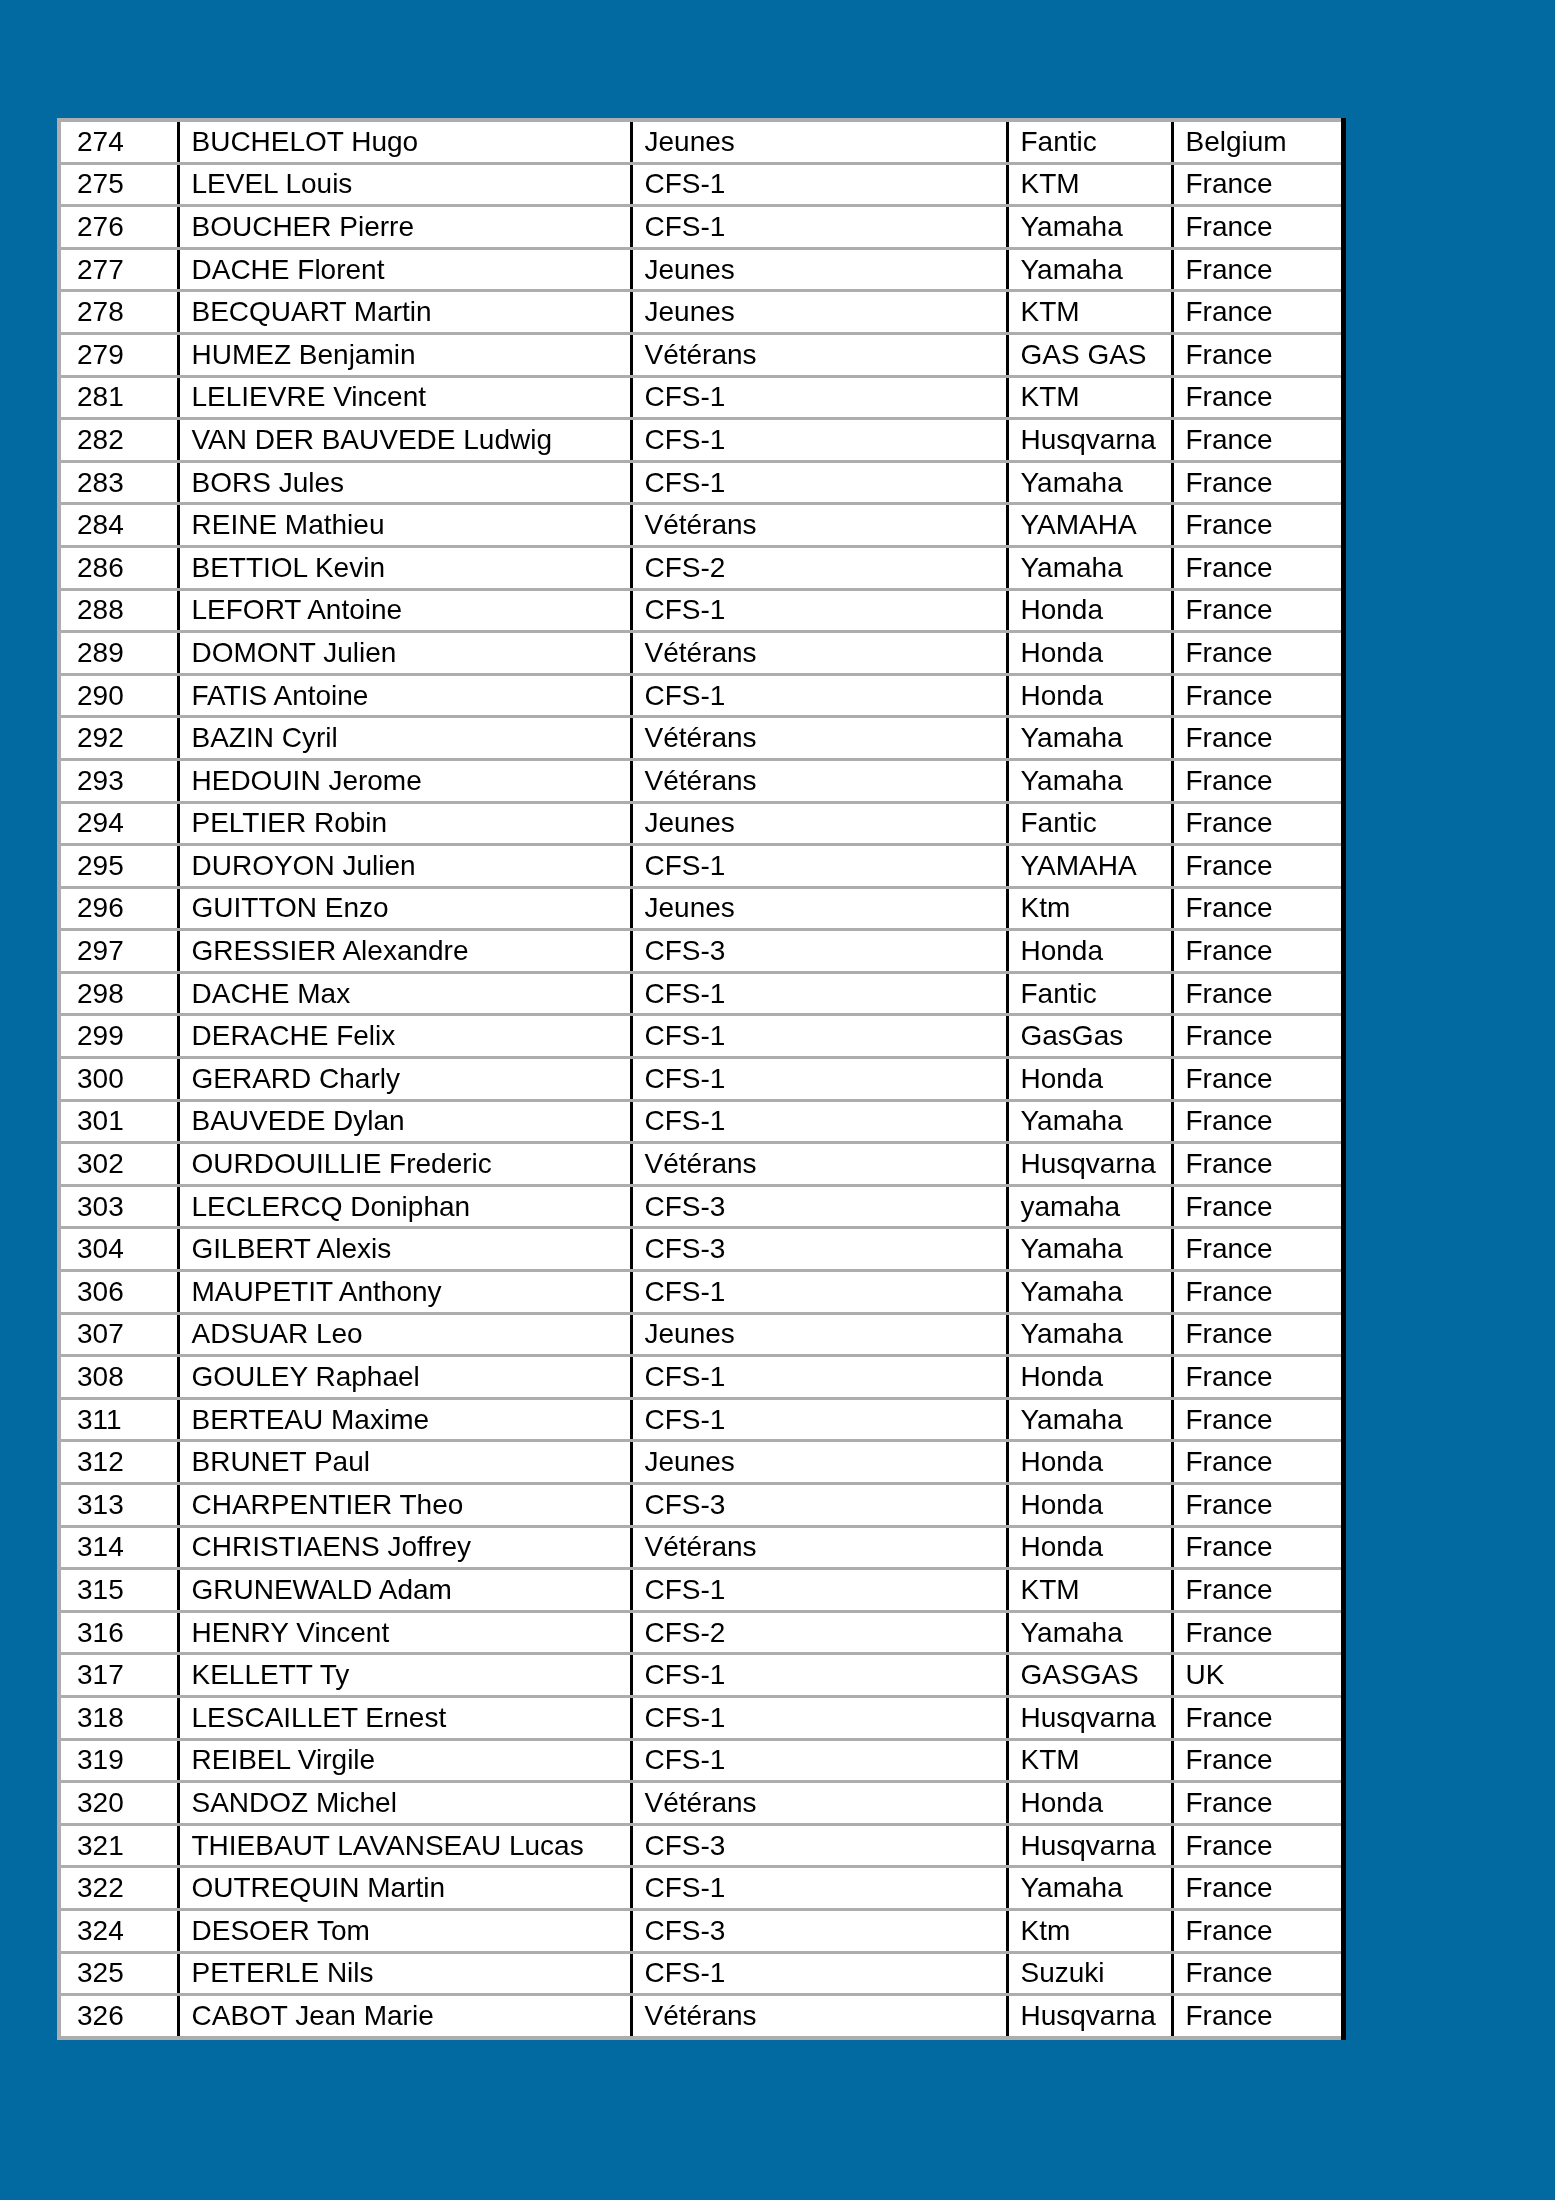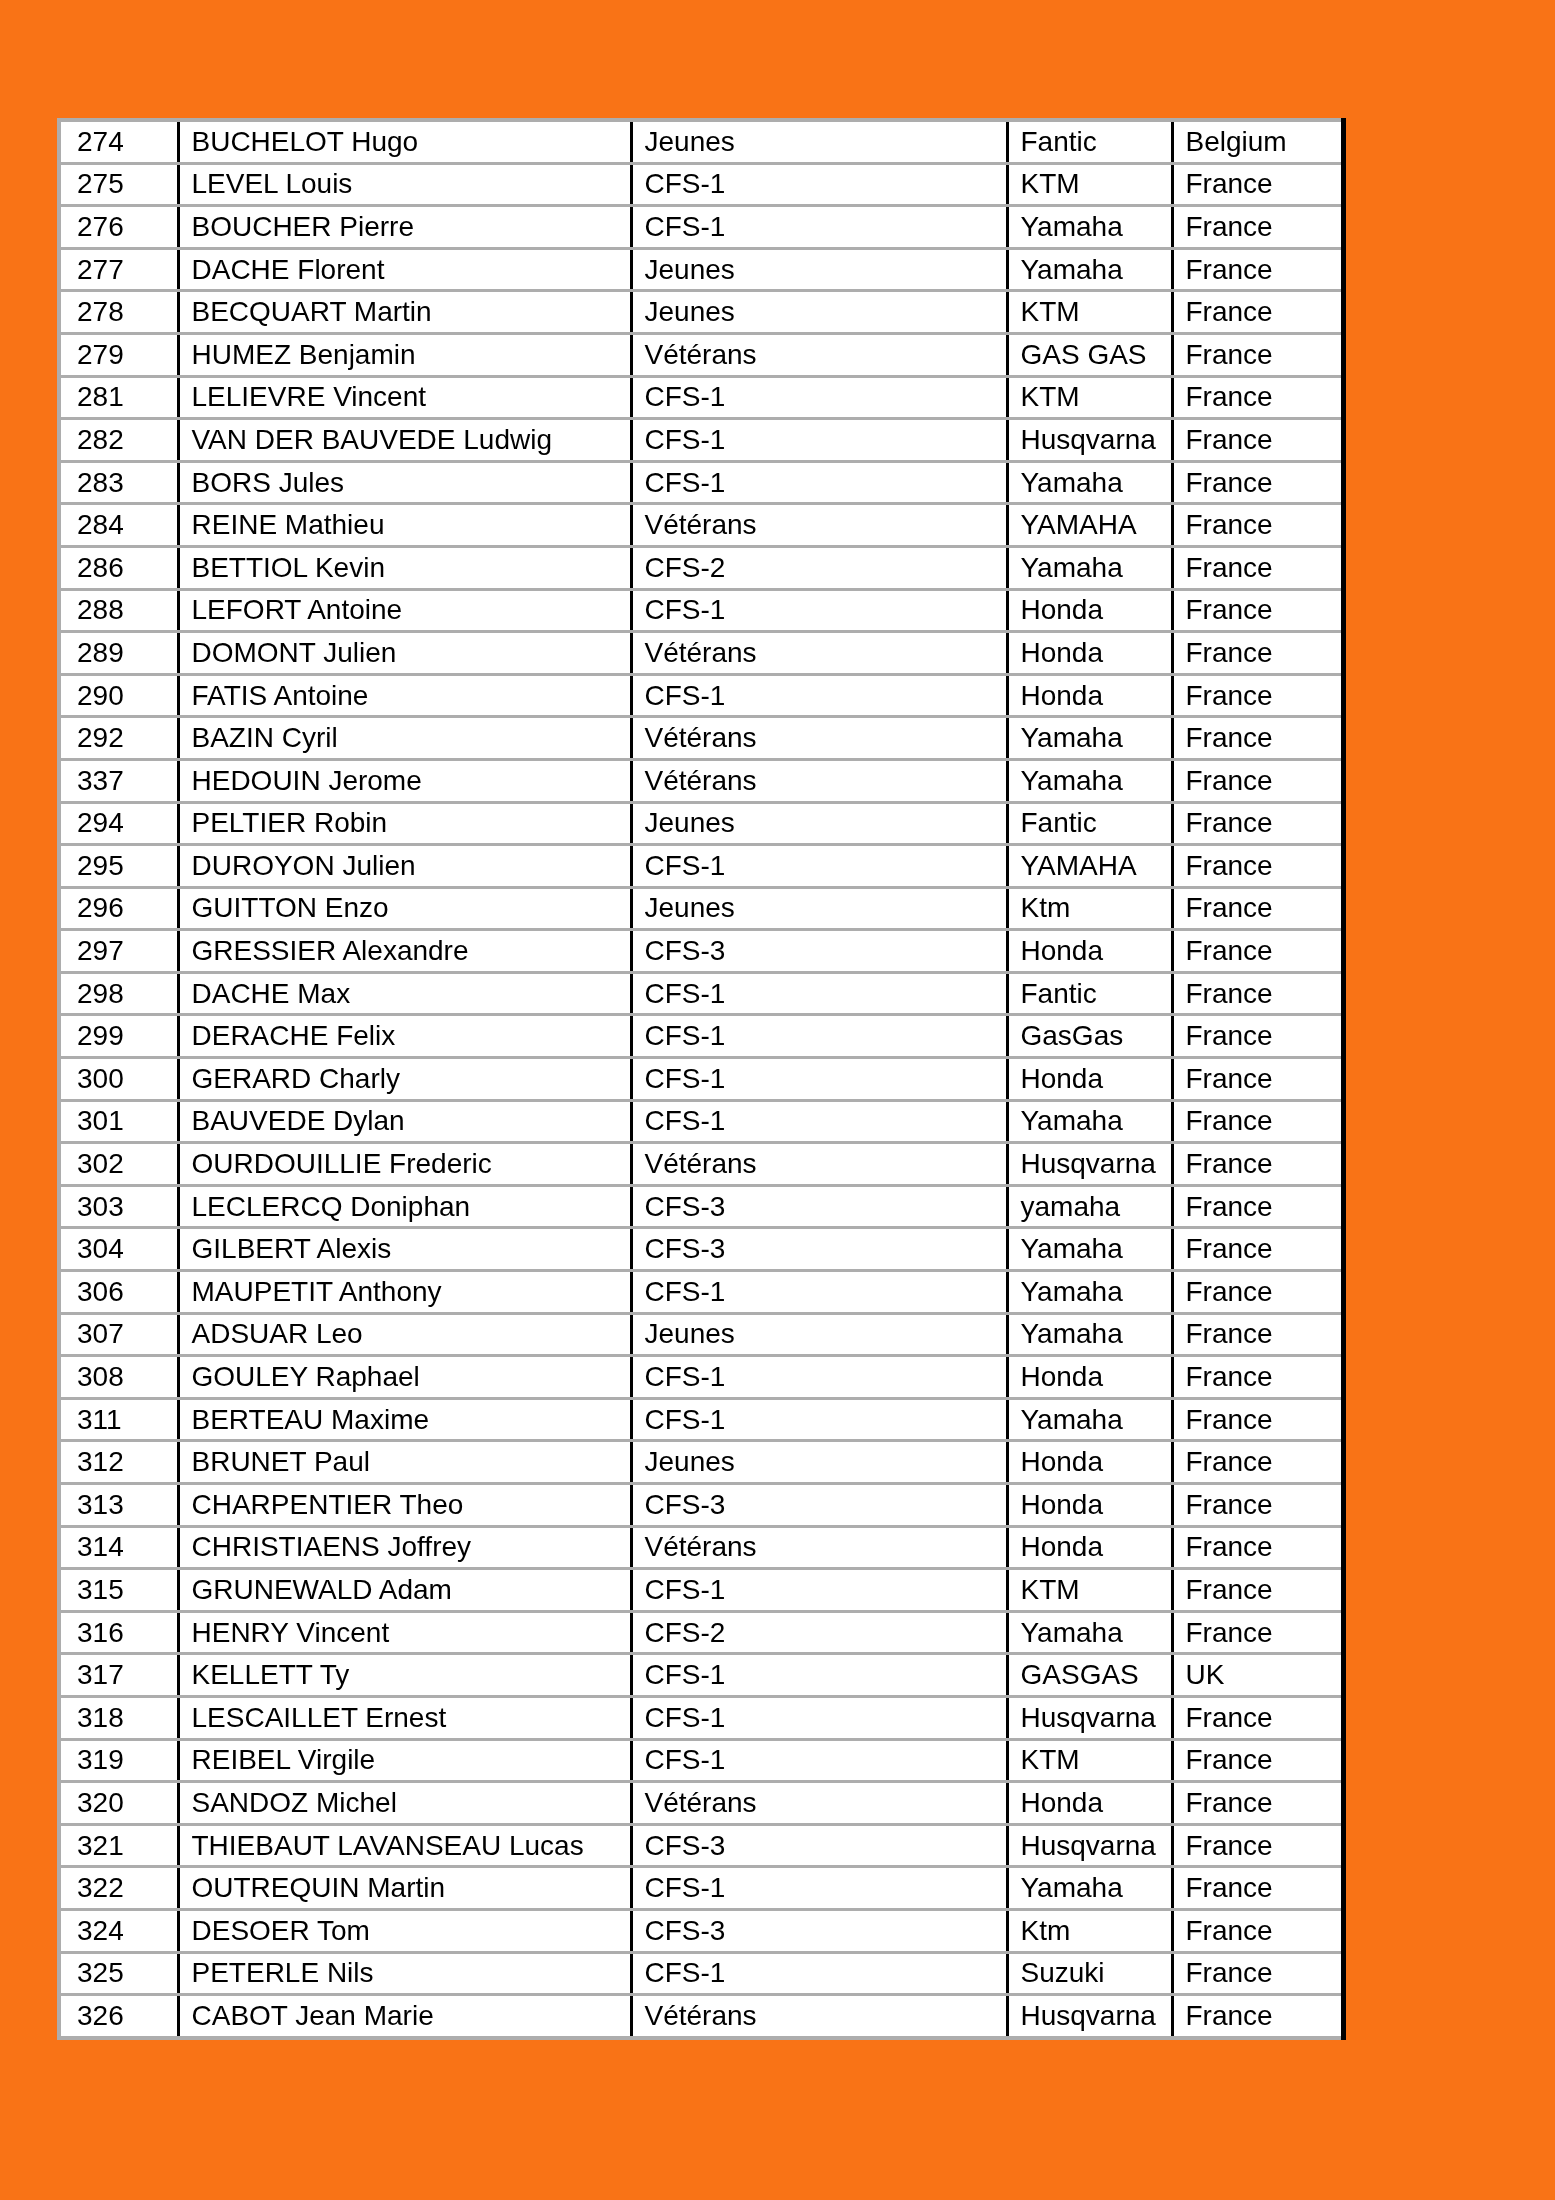--- a/index.html
+++ b/index.html
@@ -12,21 +12,21 @@
     height: 2200px;
     position: relative;
     font-family: "Liberation Sans", "DejaVu Sans", sans-serif;
     color: #000000;
   }
   .page {
     position: absolute;
     left: 0; top: 0;
     width: 1555px;
     height: 2200px;
-    background: #f97316;
+    background: #0369a1;
   }
   table.riders {
     position: absolute;
     left: 57px;
     top: 118px;
     width: 1284px;
     border-collapse: collapse;
     table-layout: fixed;
     
     border-top: 4px solid #adadad;
@@ -162,21 +162,21 @@
           <td class="col-country">France</td>
         </tr>
         <tr>
           <td class="col-number">292</td>
           <td class="col-name">BAZIN Cyril</td>
           <td class="col-category">Vétérans</td>
           <td class="col-brand">Yamaha</td>
           <td class="col-country">France</td>
         </tr>
         <tr>
-          <td class="col-number">337</td>
+          <td class="col-number">293</td>
           <td class="col-name">HEDOUIN Jerome</td>
           <td class="col-category">Vétérans</td>
           <td class="col-brand">Yamaha</td>
           <td class="col-country">France</td>
         </tr>
         <tr>
           <td class="col-number">294</td>
           <td class="col-name">PELTIER Robin</td>
           <td class="col-category">Jeunes</td>
           <td class="col-brand">Fantic</td>

